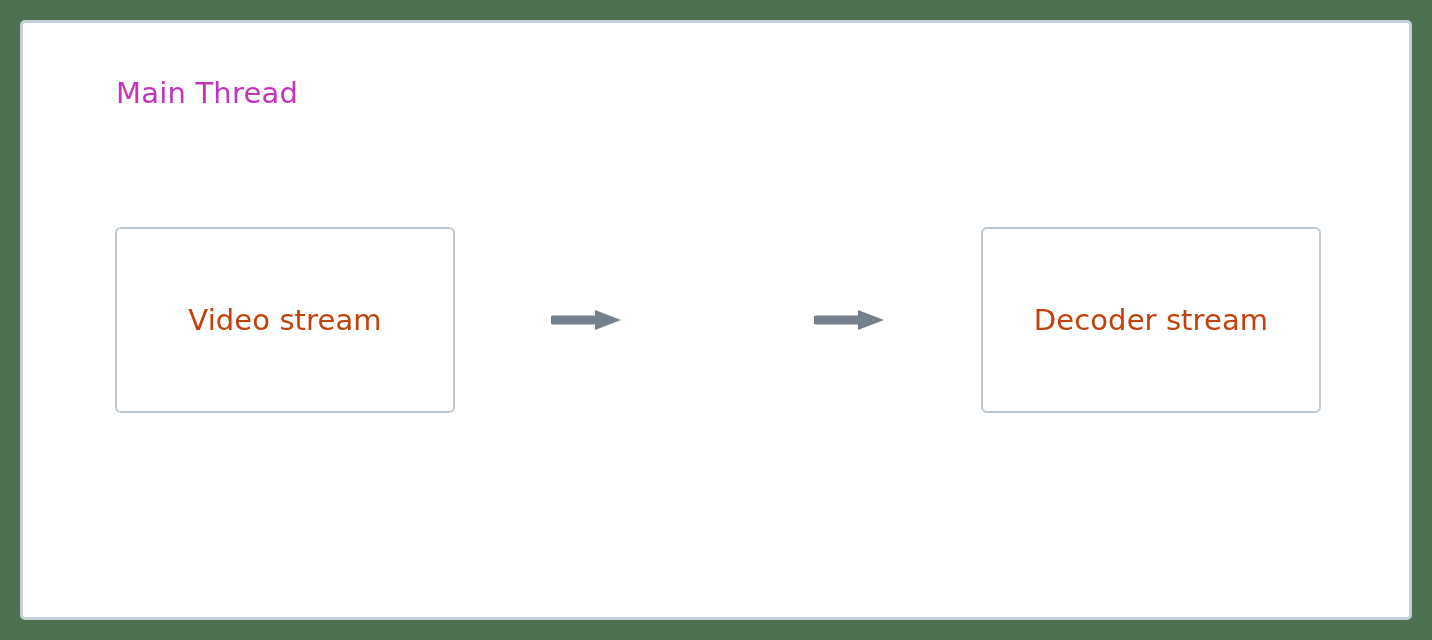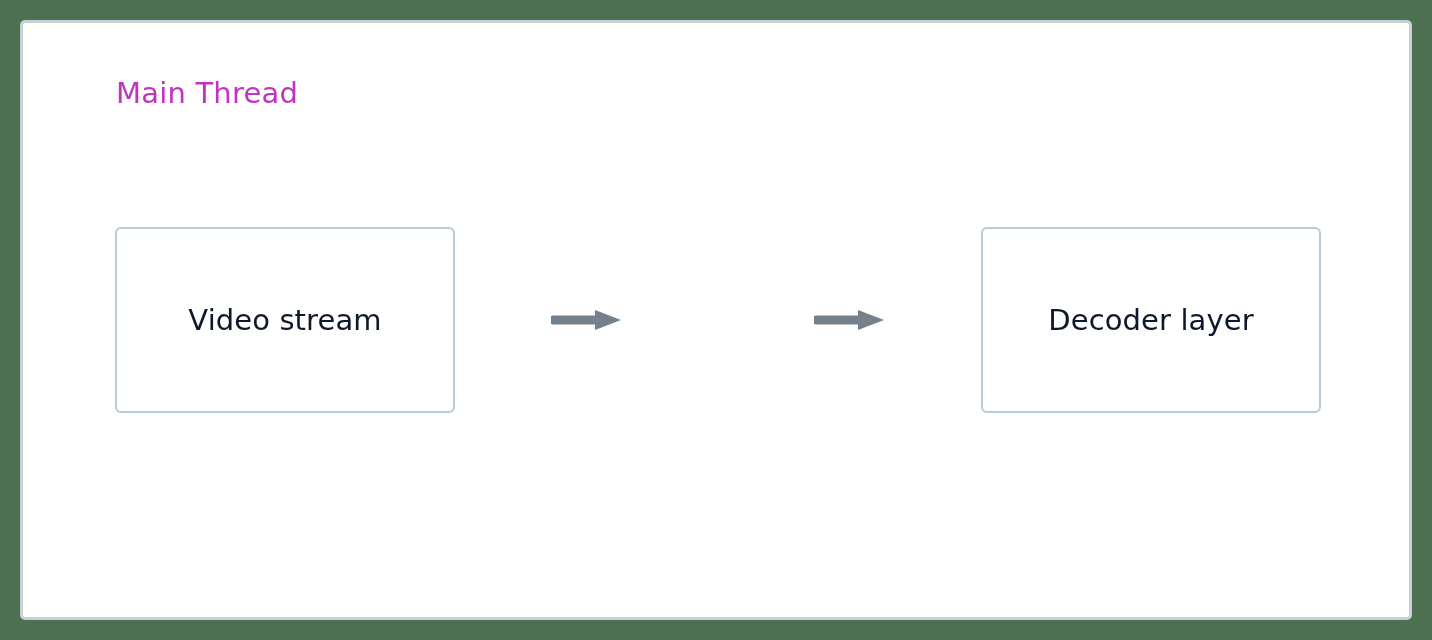--- a/index.html
+++ b/index.html
@@ -58,21 +58,21 @@
     border: 2px solid #bbc9d4;
     border-radius: 6px;
     display: flex;
     align-items: center;
     justify-content: center;
     flex: 0 0 auto;
   }
   .node-label {
     font-size: 29px;
     line-height: 34px;
-    color: #0f172a;
+    color: #c2410c;
     letter-spacing: 0.1px;
     white-space: nowrap;
     text-align: center;
     user-select: none;
   }
   .arrow-link {
     flex: 1 1 auto;
     height: 36px;
     display: flex;
     align-items: center;
@@ -107,18 +107,18 @@
 
 
       <div class="arrow-link">
         <svg width="72" height="28" viewBox="0 0 72 28" aria-hidden="true">
           <path d="M2 14 L46 14" stroke="#74808c" stroke-width="9" stroke-linecap="round" fill="none"></path>
           <path d="M44 4 L70 14 L44 24 Z" fill="#74808c"></path>
         </svg>
       </div>
 
       <div class="node-box">
-        <span class="node-label">Decoder layer</span>
+        <span class="node-label">Decoder stream</span>
       </div>
 
     </div>
   </div>
 </div>
 
 </body></html>

